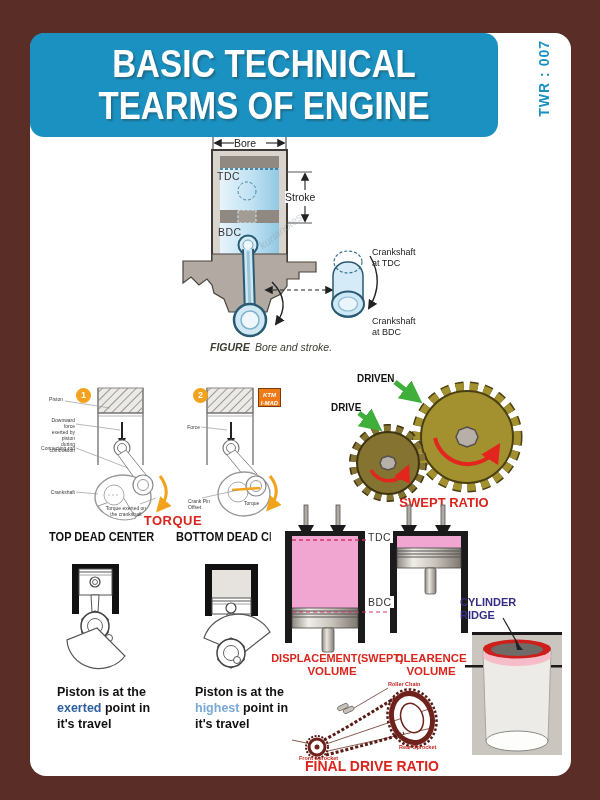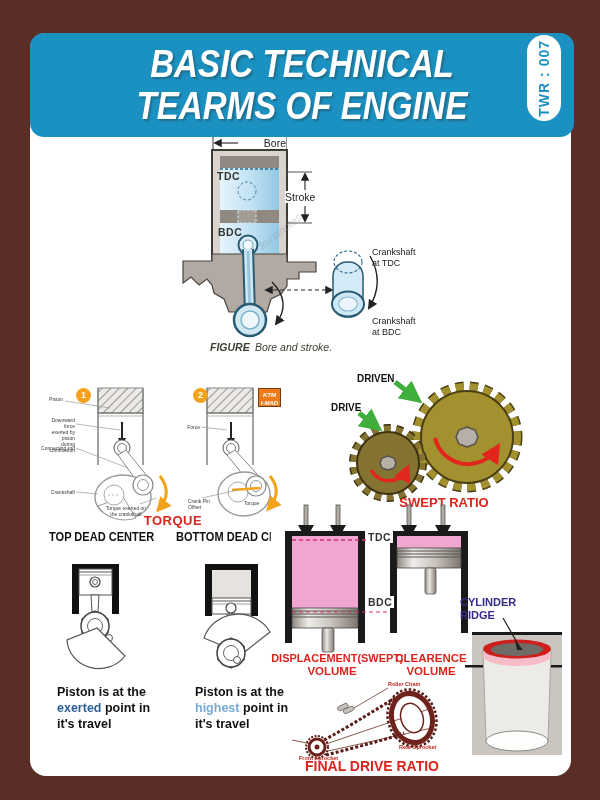--- a/index.html
+++ b/index.html
@@ -1,31 +1,31 @@
 <!DOCTYPE html>
 <html><head>
 <meta charset="utf-8">
 <style>
   html,body{margin:0;padding:0;background:#3a1d19;}
   .poster{position:relative;width:600px;height:800px;background:#5b2d27;overflow:hidden;
           font-family:"Liberation Sans",sans-serif;}
   .abs{position:absolute;}
   .sheet{left:30px;top:33px;width:541px;height:743px;background:#ffffff;border-radius:16px;}
-  .header{left:30px;top:33px;width:544px;height:104px;background:#1b91c1;border-radius:14px;
-          display:flex;flex-direction:column;align-items:center;justify-content:center;font-style:italic;}
+  .header{left:30px;top:33px;width:468px;height:104px;background:#1b91c1;border-radius:14px;
+          display:flex;flex-direction:column;align-items:center;justify-content:center;}
   .title-line{color:#fff;font-weight:bold;font-size:36px;line-height:42px;letter-spacing:0px;
           transform:scale(.92,1.08);text-shadow:2px 2px 2px rgba(40,40,40,.35);white-space:nowrap;}
   .badge{left:527px;top:35px;width:34px;height:86px;background:#fff;border-radius:17px;
          display:flex;align-items:center;justify-content:center;}
   .badge span{writing-mode:vertical-rl;transform:rotate(180deg);color:#1b91c1;font-weight:bold;
          font-size:14px;letter-spacing:1px;white-space:nowrap;}
   .ml{white-space:pre-line;}
   .lbl{font-size:5px;color:#3b3b3b;line-height:6px;}
   .lbl-r{text-align:right;}
-  .fig-lbl{font-size:10.5px;color:#333;font-weight:bold;letter-spacing:.5px;}
+  .fig-lbl{font-size:10.5px;color:#333;font-weight:normal;letter-spacing:.5px;}
   .dim-lbl{font-size:10.5px;color:#222;background:#fff;}
   .small-lbl{font-size:9px;color:#222;line-height:10.5px;}
   .caption-b{font-size:10.5px;font-style:italic;font-weight:bold;color:#3c3c33;margin-left:29px;}
   .caption-i{font-size:10.5px;font-style:italic;color:#3c3c33;}
   .watermark{font-size:11px;font-style:italic;color:rgba(135,150,160,.38);transform:rotate(-38deg);}
   .numcircle{width:15px;height:15px;border-radius:50%;background:#f4a21d;color:#fff;font-size:9px;
          font-weight:bold;text-align:center;line-height:15px;}
   .ktm{width:23px;height:19px;background:#ee7a1a;border:1px solid #7a3c08;color:#fff;
        font-size:6px;font-weight:bold;font-style:italic;text-align:center;line-height:8px;padding-top:2px;box-sizing:border-box;}
   .red-title{color:#da251d;font-weight:bold;text-align:center;}
@@ -121,21 +121,21 @@
     <path d="M122,146 Q142,166 126,188" fill="none" stroke="#222" stroke-width="1.4" marker-end="url(#ah)"></path>
 
     <path d="M116,154 L182,154" stroke="#222" stroke-width="1.2" stroke-dasharray="4,3" marker-start="url(#ah)" marker-end="url(#ah)"></path>
 
     <rect x="183" y="126" width="30" height="55" rx="14" fill="#d6ebf8" stroke="#2a5b73" stroke-width="1.5"></rect>
     <ellipse cx="198" cy="168" rx="16" ry="12.5" fill="#cfe8f6" stroke="#2a5b73" stroke-width="2"></ellipse>
     <ellipse cx="198" cy="168" rx="9.5" ry="7" fill="#eaf5fb" stroke="#88b8cf" stroke-width="1.2"></ellipse>
     <ellipse cx="198" cy="126" rx="14" ry="11" fill="none" stroke="#35708f" stroke-width="1.2" stroke-dasharray="3,2"></ellipse>
     <path d="M220,120 Q235,146 219,172" fill="none" stroke="#222" stroke-width="1.4" marker-end="url(#ah)"></path>
   </svg>
-  <div class="abs dim-lbl" style="left:234px;top:137px;width:32px;text-align:right;margin-left:20px;">Bore</div>
+  <div class="abs dim-lbl" style="left:234px;top:137px;width:32px;text-align:left;">Bore</div>
   <div class="abs fig-lbl" style="left:217px;top:170px;">TDC</div>
   <div class="abs fig-lbl" style="left:218px;top:226px;">BDC</div>
   <div class="abs dim-lbl" style="left:285px;top:191px;">Stroke</div>
   <div class="abs small-lbl ml" style="left:372px;top:247px;">Crankshaft
 at TDC</div>
   <div class="abs small-lbl ml" style="left:372px;top:316px;">Crankshaft
 at BDC</div>
   <div class="abs watermark" style="left:255px;top:225px;">kurianotes</div>
   <div class="abs caption-b" style="left:181px;top:341px;">FIGURE</div>
   <div class="abs caption-i" style="left:230px;top:341px;margin-left:25px;">Bore and stroke.</div>

